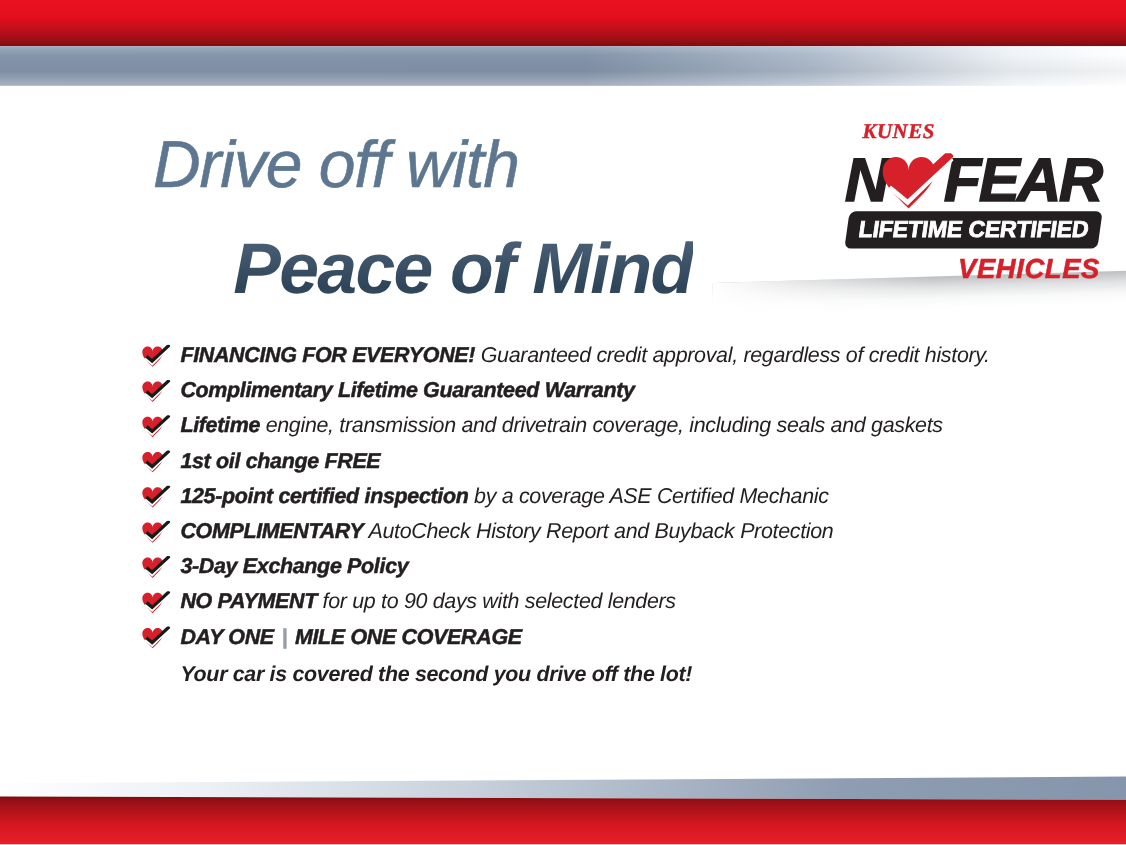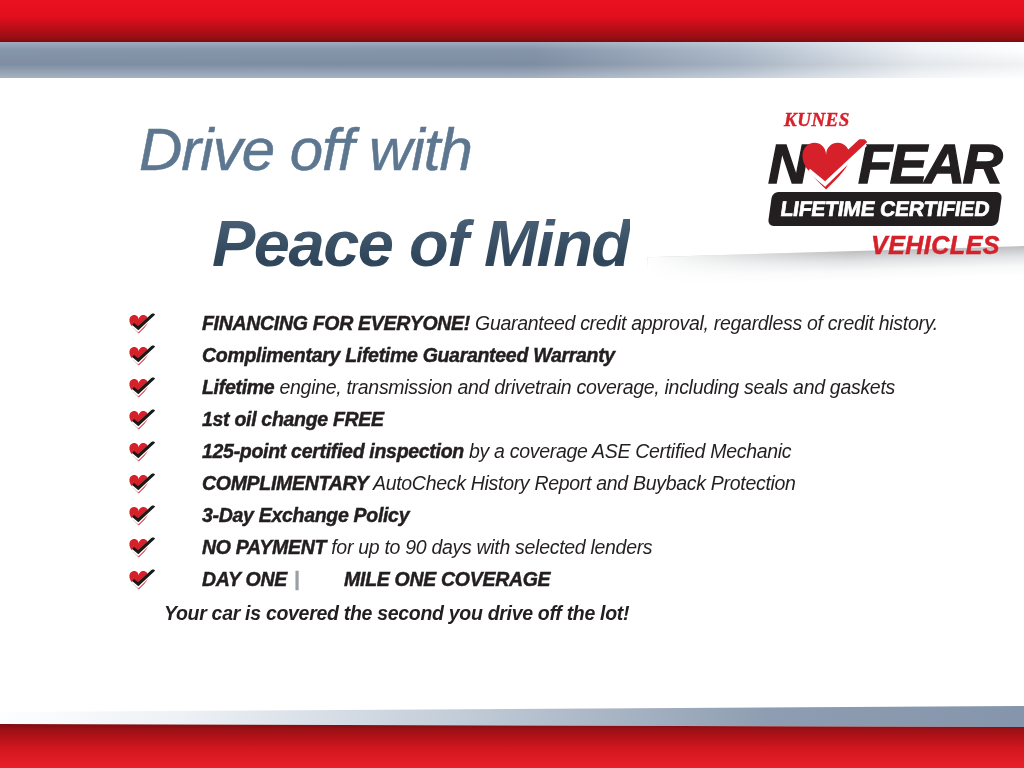--- a/index.html
+++ b/index.html
@@ -79,21 +79,21 @@
 
   
   .benefits{position:absolute;left:128px;top:311px;width:800px;}
   .row{display:flex;align-items:flex-start;height:32px;}
   .row.tall{height:auto;}
   .hc{width:27px;height:23px;flex:0 0 27px;margin:2px 9px 0 0;}
   .txt{
     font-size:19.5px;line-height:24px;font-style:italic;color:#231F20;
     letter-spacing:-.3px;white-space:nowrap;
   }
-  .b{font-weight:700;margin-left:38px;-webkit-text-stroke:.45px #231F20;}
+  .b{font-weight:700;-webkit-text-stroke:.45px #231F20;}
   .r{font-weight:400;}
   .sep{font-weight:700;color:#9AA0A6;-webkit-text-stroke:.45px #9AA0A6;margin:0 7px;}
   .sub{font-weight:700;margin-top:10px;}
 </style>
 </head>
 <body>
 
 <svg width="0" height="0" style="position:absolute">
   <defs>
     <symbol id="hc-bullet" viewBox="0 0 118 96">

